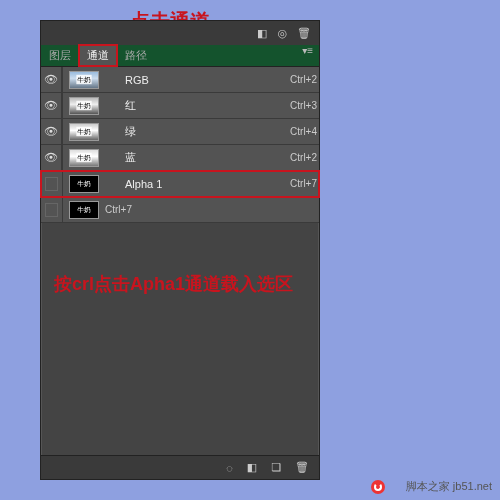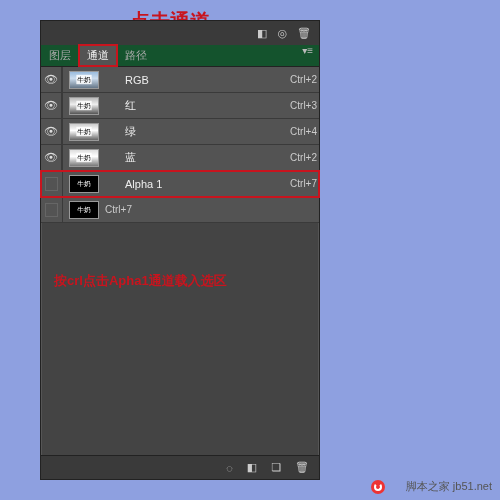--- a/index.html
+++ b/index.html
@@ -1,18 +1,18 @@
 <!DOCTYPE html>
 <html><head>
 <meta charset="utf-8">
 <style>
   * { margin: 0; padding: 0; box-sizing: border-box; font-family: "Microsoft YaHei", Arial, sans-serif; }
   body { width: 500px; height: 500px; background: #8ea0e0; overflow: hidden; position: relative; }
   .annotation-top { position: absolute; top: 8px; left: 130px; color: #c8141e; font-size: 20px; font-weight: bold; }
-  .annotation-mid { position: absolute; top: 272px; left: 54px; color: #c8141e; font-size: 13px; font-weight: bold; }
+  .annotation-mid { position: absolute; top: 272px; left: 54px; color: #c8141e; font-size: 18px; font-weight: bold; }
   .panel { position: absolute; top: 20px; left: 40px; width: 280px; height: 460px; background: #444; border: 1px solid #222; box-shadow: 0 0 0 1px #555 inset; }
   .panel-top { height: 24px; background: #3a3a3a; display: flex; justify-content: flex-end; align-items: center; padding-right: 8px; gap: 10px; }
   .panel-top .ticon { color: #ccc; font-size: 11px; cursor: pointer; }
   .tabbar { display: flex; align-items: flex-start; height: 22px; background: #14532d; border-bottom: 1px solid #222; }
   .tab { padding: 3px 8px; font-size: 11px; color: #aaa; cursor: pointer; }
   .tab.active { background: #535353; color: #eee; }
   .tab.highlight { outline: 2px solid #c8141e; outline-offset: -1px; }
   .menuflap { margin-left: auto; color: #bbb; padding: 0 6px; font-size: 10px; cursor: pointer; }
   .rows { background: #535353; }
   .row { display: flex; align-items: center; height: 26px; border-bottom: 1px solid #3a3a3a; }

